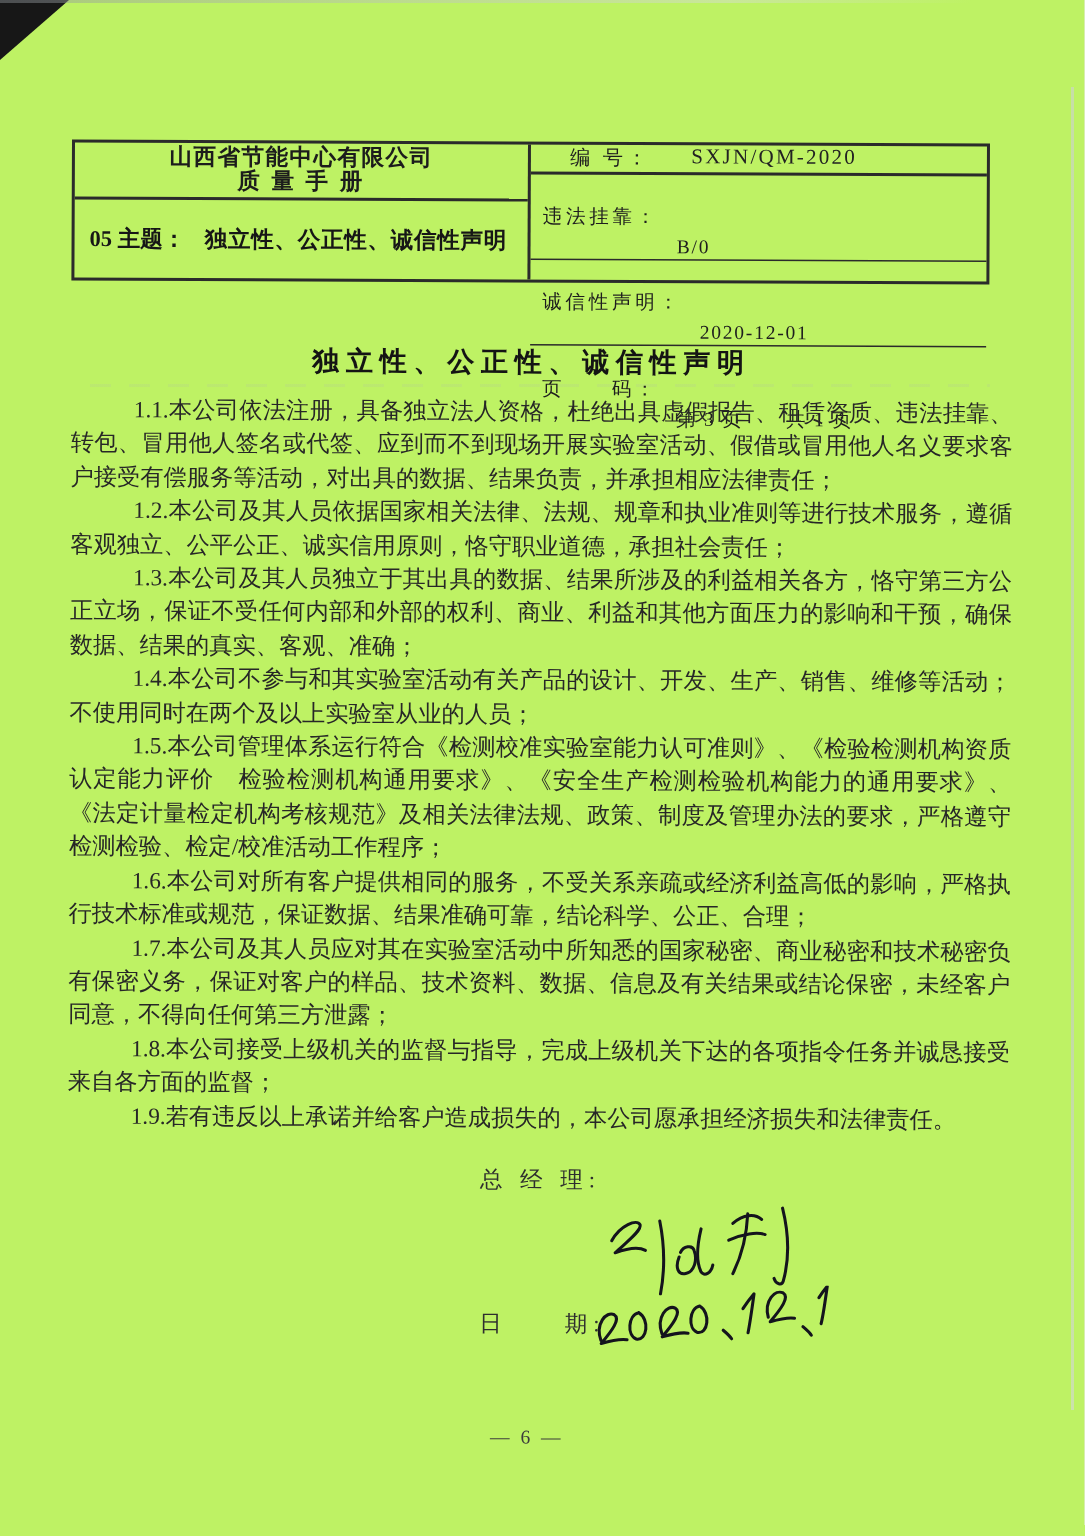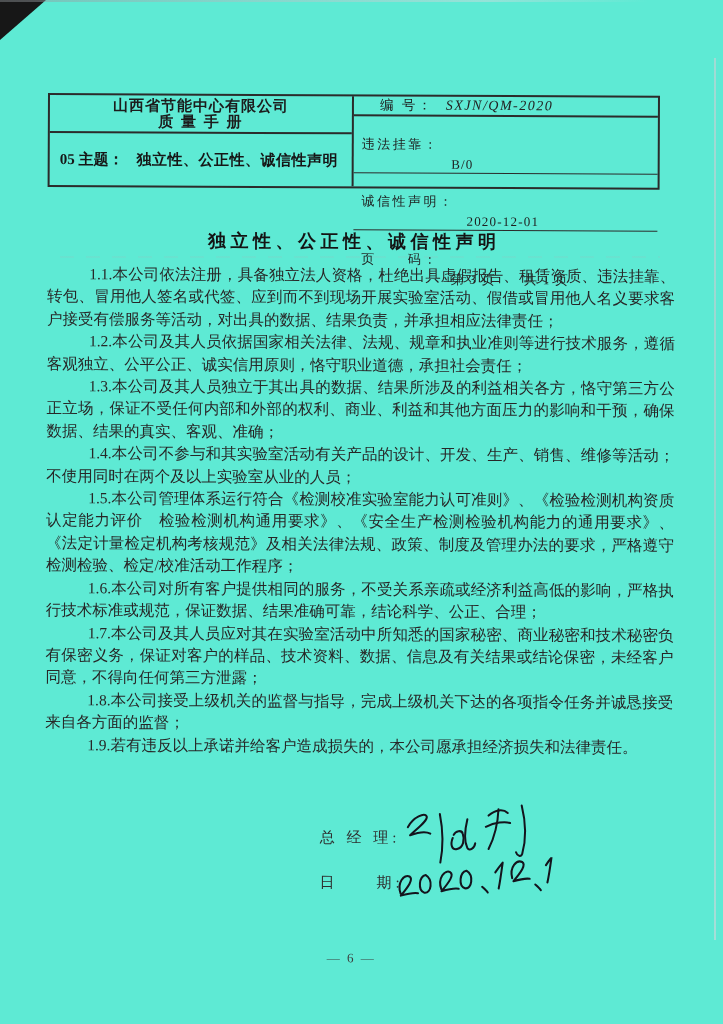--- a/index.html
+++ b/index.html
@@ -1,19 +1,19 @@
 <!DOCTYPE html>
 <html><head>
 <meta charset="utf-8">
 <style>
   html,body { margin:0; padding:0; background:#e9e9e9; }
   * { box-sizing:border-box; }
   .page {
     position:relative; width:723px; height:1024px; margin:0 auto;
-    background:#5eead4; overflow:hidden;
+    background:#bef264; overflow:hidden;
     font-family:"Liberation Serif","DejaVu Serif",serif;
     color:#262626;
   }
   
   .corner-fold {
     position:absolute; left:0; top:0; width:0; height:0;
     border-top:40px solid #171717; border-right:46px solid transparent;
     filter:blur(0.5px);
   }
   .top-smudge {
@@ -57,40 +57,40 @@
     display:flex; align-items:center; padding-left:26px;
     font-size:13.5px; color:#1e1e1e;
   }
   .hrow {
     flex:1; display:flex; align-items:center; padding-left:8px;
     font-size:13px; color:#1e1e1e;
   }
   .hrow + .hrow { border-top:1.5px solid #2b2b2b; }
   .hlabel { letter-spacing:2.5px; }
   .hvalue { margin-left:12px; letter-spacing:1.2px;margin-top:40px; }
-  .docno { margin-left:12px; font-style:italic; font-size:14px; letter-spacing:1.5px; color:#222; }
+  .docno { margin-left:27px; font-size:14px; letter-spacing:1.5px; color:#222; }
 
   
   .doc-title {
     position:absolute; left:48px; top:228px; width:614px;
     text-align:center; font-size:18px; font-weight:bold;
     letter-spacing:4.5px; color:#141414; margin:0;
   }
   .body-text {
     position:absolute; left:48px; top:263px; width:628px;
     font-size:15.5px; line-height:22.4px; text-align:justify;
     text-justify:inter-character; color:#272727;
   }
   .body-text p { margin:0; text-indent:42px; }
 
   
   .sig-label {
     position:absolute; font-size:15px; color:#2e2e2e; letter-spacing:4px; white-space:pre;
   }
-  .sig-manager-label { left:323px; top:827px;font-family:Liberation Serif, serif; }
+  .sig-manager-label { left:323px; top:776px;font-family:Liberation Serif, serif; }
   .sig-date-label { left:323px; top:872px; }
   .sig-svg { position:absolute; left:398px; top:799px; width:152px; height:63px; }
   .date-svg { position:absolute; left:394px; top:855px; width:166px; height:46px; }
   .ink { fill:none; stroke:#14141d; stroke-width:2; stroke-linecap:round; stroke-linejoin:round; }
 
   
   .page-num {
     position:absolute; left:0; top:949px; width:710px; text-align:center;
     font-size:13px; letter-spacing:2px; color:#3c3c3c;
   }

